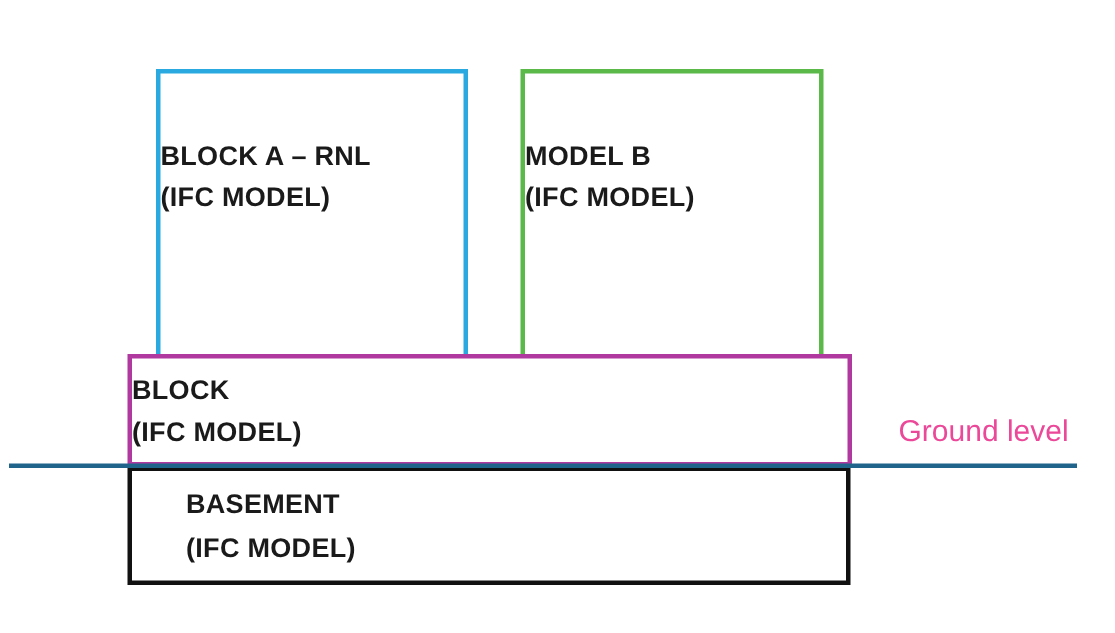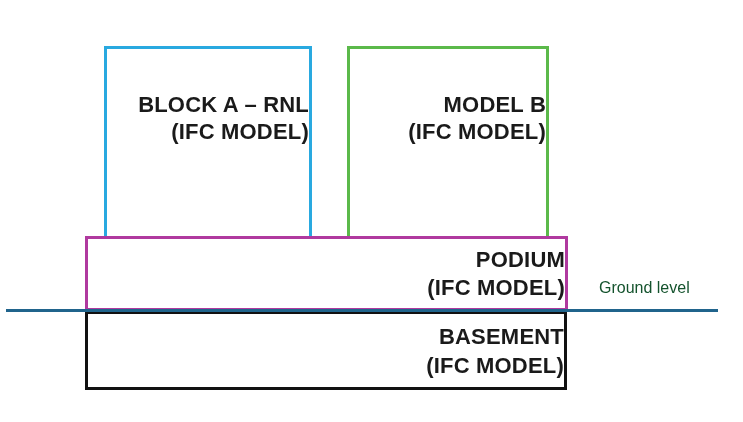--- a/index.html
+++ b/index.html
@@ -15,25 +15,25 @@
     background: #ffffff;
     overflow: hidden;
   }
   .box {
     position: absolute;
     box-sizing: border-box;
     background: #ffffff;
     border: 3px solid #000;
     display: flex;
     flex-direction: column;
-    align-items: flex-end;
+    align-items: flex-start;
     text-align: center;
     color: #1a1a1a;
     font-weight: bold;
-    font-size: 22px;
+    font-size: 18px;
     line-height: 27px;
     letter-spacing: 0.2px;
   }
   .box .label-line { white-space: nowrap; }
   .tower {
     top: 46px;
     height: 193px;
     justify-content: flex-start;
     padding-top: 42px;
     z-index: 1;
@@ -65,23 +65,23 @@
     width: 712px;
     height: 3px;
     background: #20648C;
     z-index: 5;
   }
   .ground-label {
     position: absolute;
     left: 599px;
     top: 276px;
     width: 144px;
-    font-size: 16px;
+    font-size: 20px;
     line-height: 24px;
-    color: #14532d;
+    color: #ec4899;
     font-weight: normal;
     white-space: nowrap;
     z-index: 5;
   }
 </style>
 </head>
 <body>
 
 <div class="canvas">
 
@@ -89,21 +89,21 @@
     <span class="label-line">BLOCK A – RNL</span>
     <span class="label-line">(IFC MODEL)</span>
   </div>
 
   <div class="box tower block-b" style="border-color: rgb(91, 185, 74);">
     <span class="label-line">MODEL B</span>
     <span class="label-line">(IFC MODEL)</span>
   </div>
 
   <div class="box podium" style="border-color: rgb(176, 57, 159);">
-    <span class="label-line">PODIUM</span>
+    <span class="label-line">BLOCK</span>
     <span class="label-line">(IFC MODEL)</span>
   </div>
 
   <div class="box basement" style="border-color: rgb(17, 17, 17); padding-left: 36px;">
     <span class="label-line">BASEMENT</span>
     <span class="label-line">(IFC MODEL)</span>
   </div>
 
   <div class="ground-line" style="background: rgb(32, 100, 140);"></div>
 

